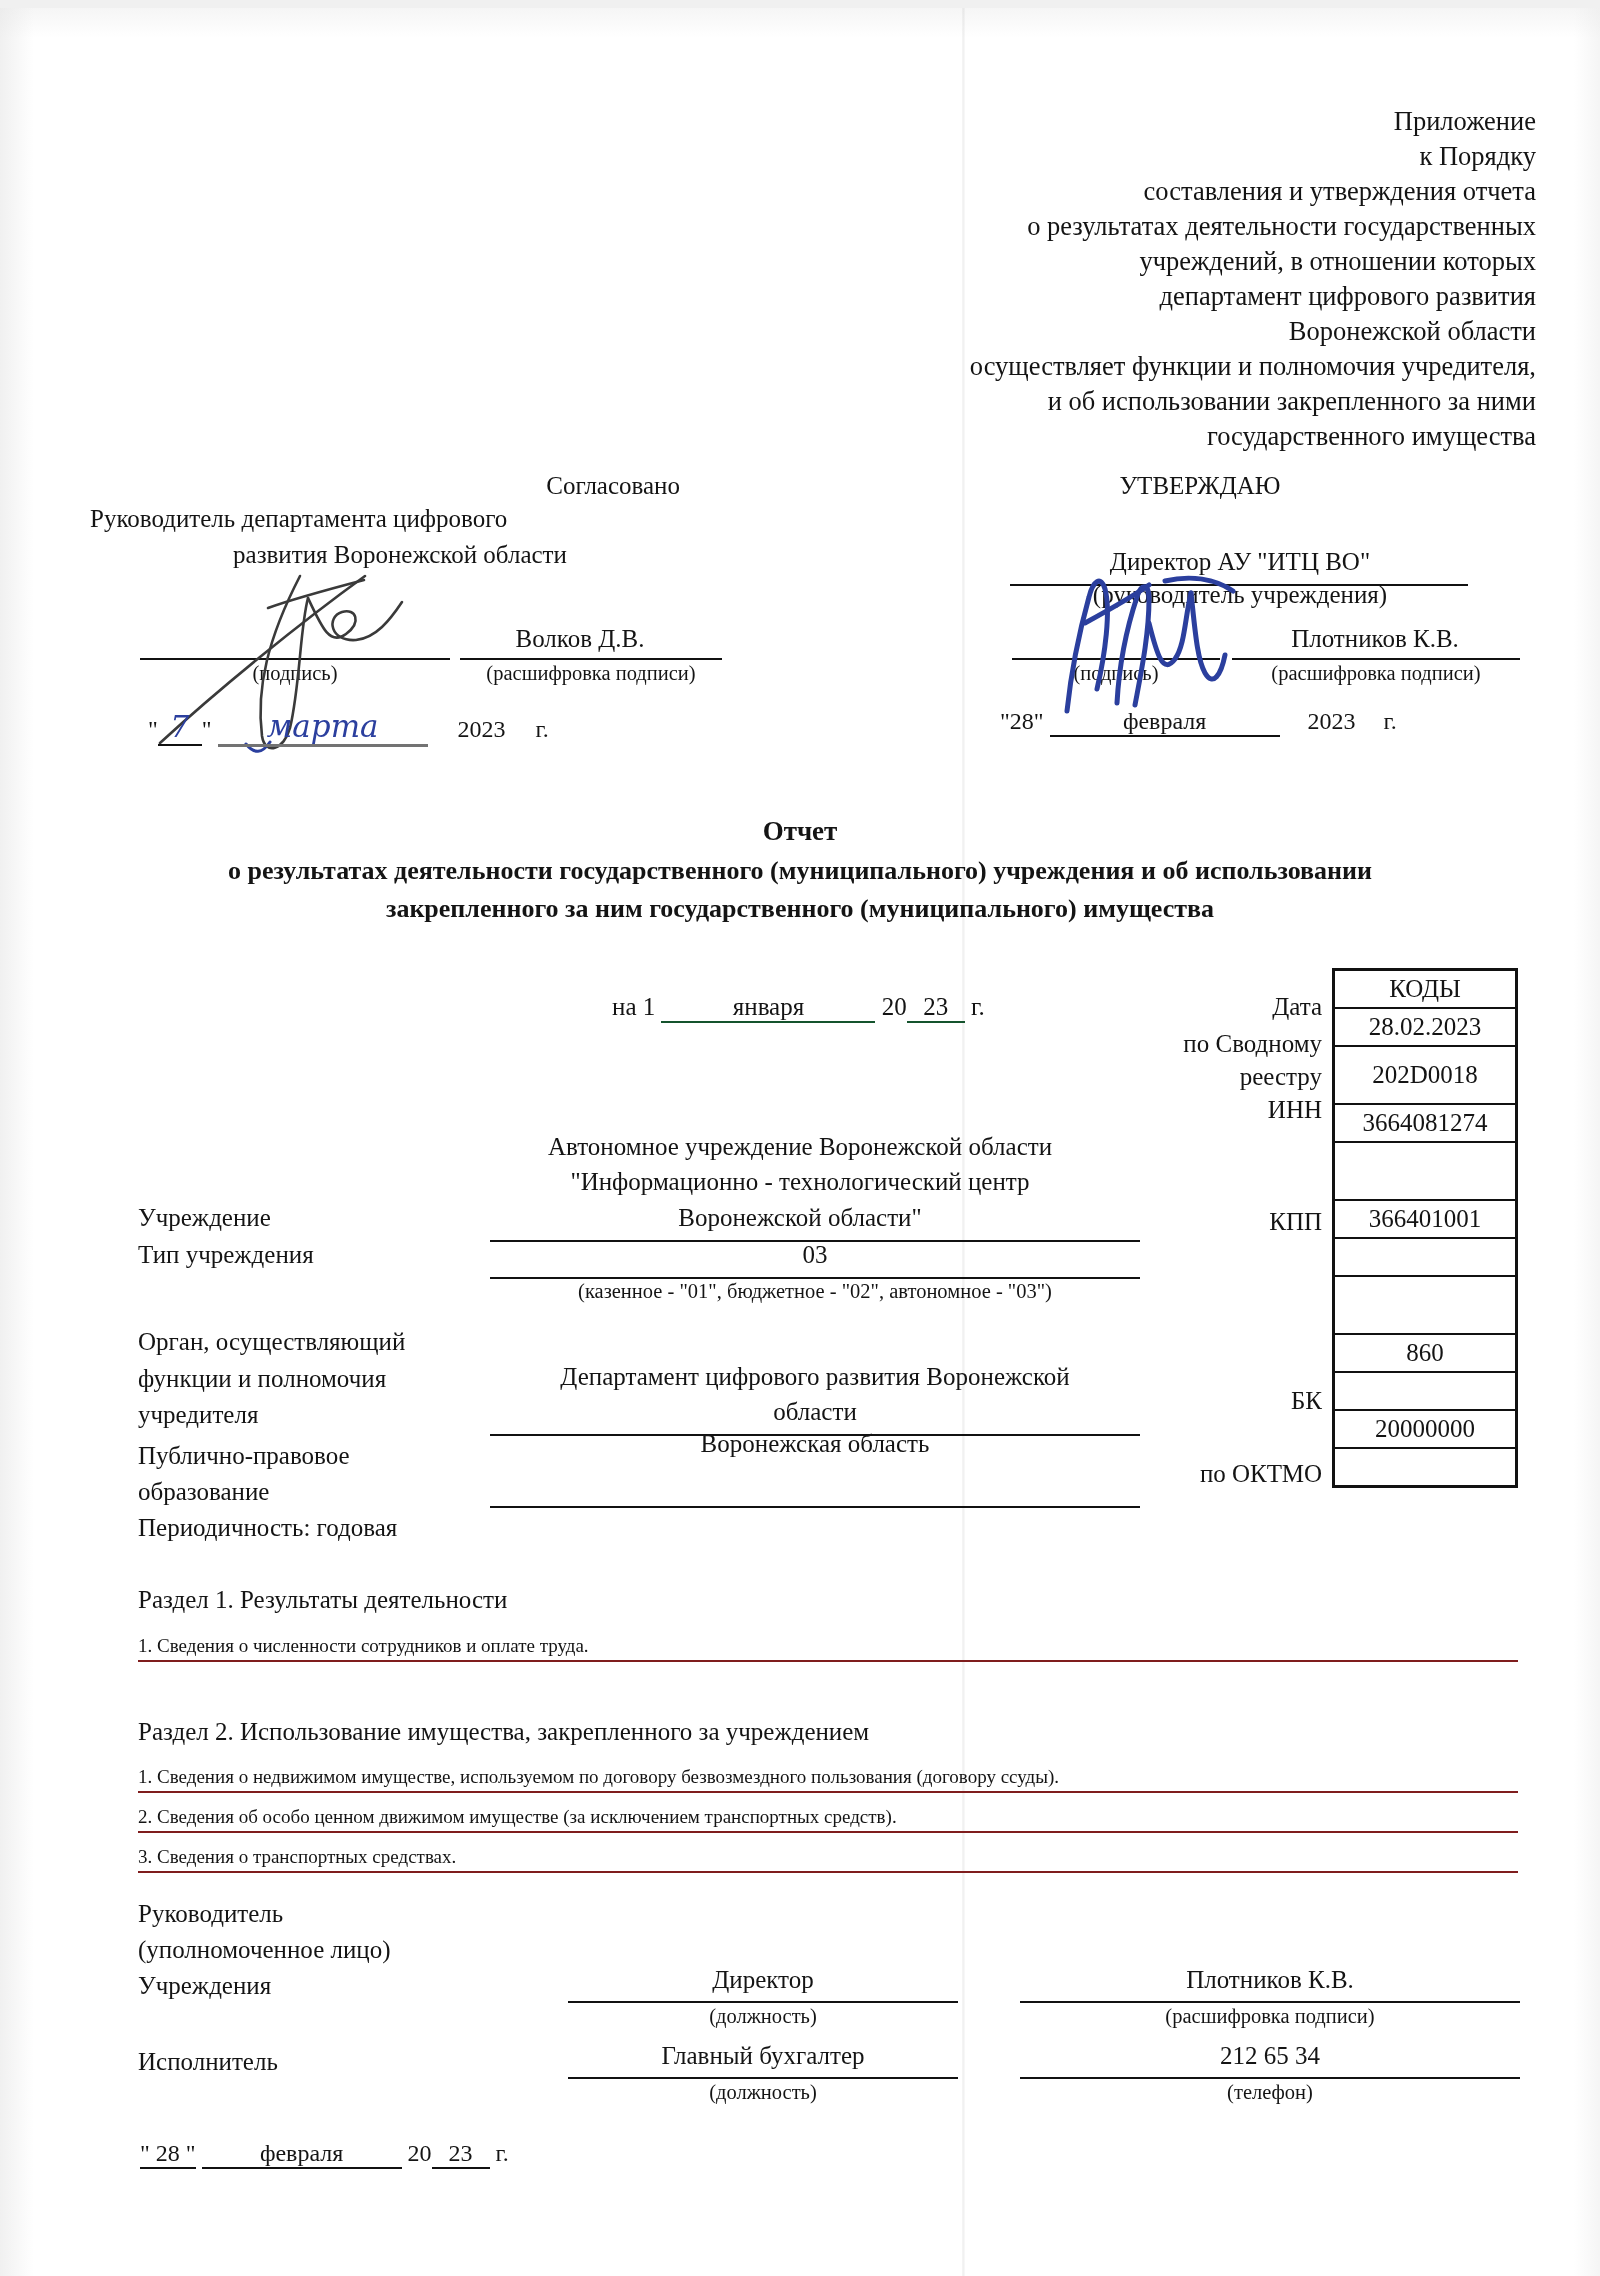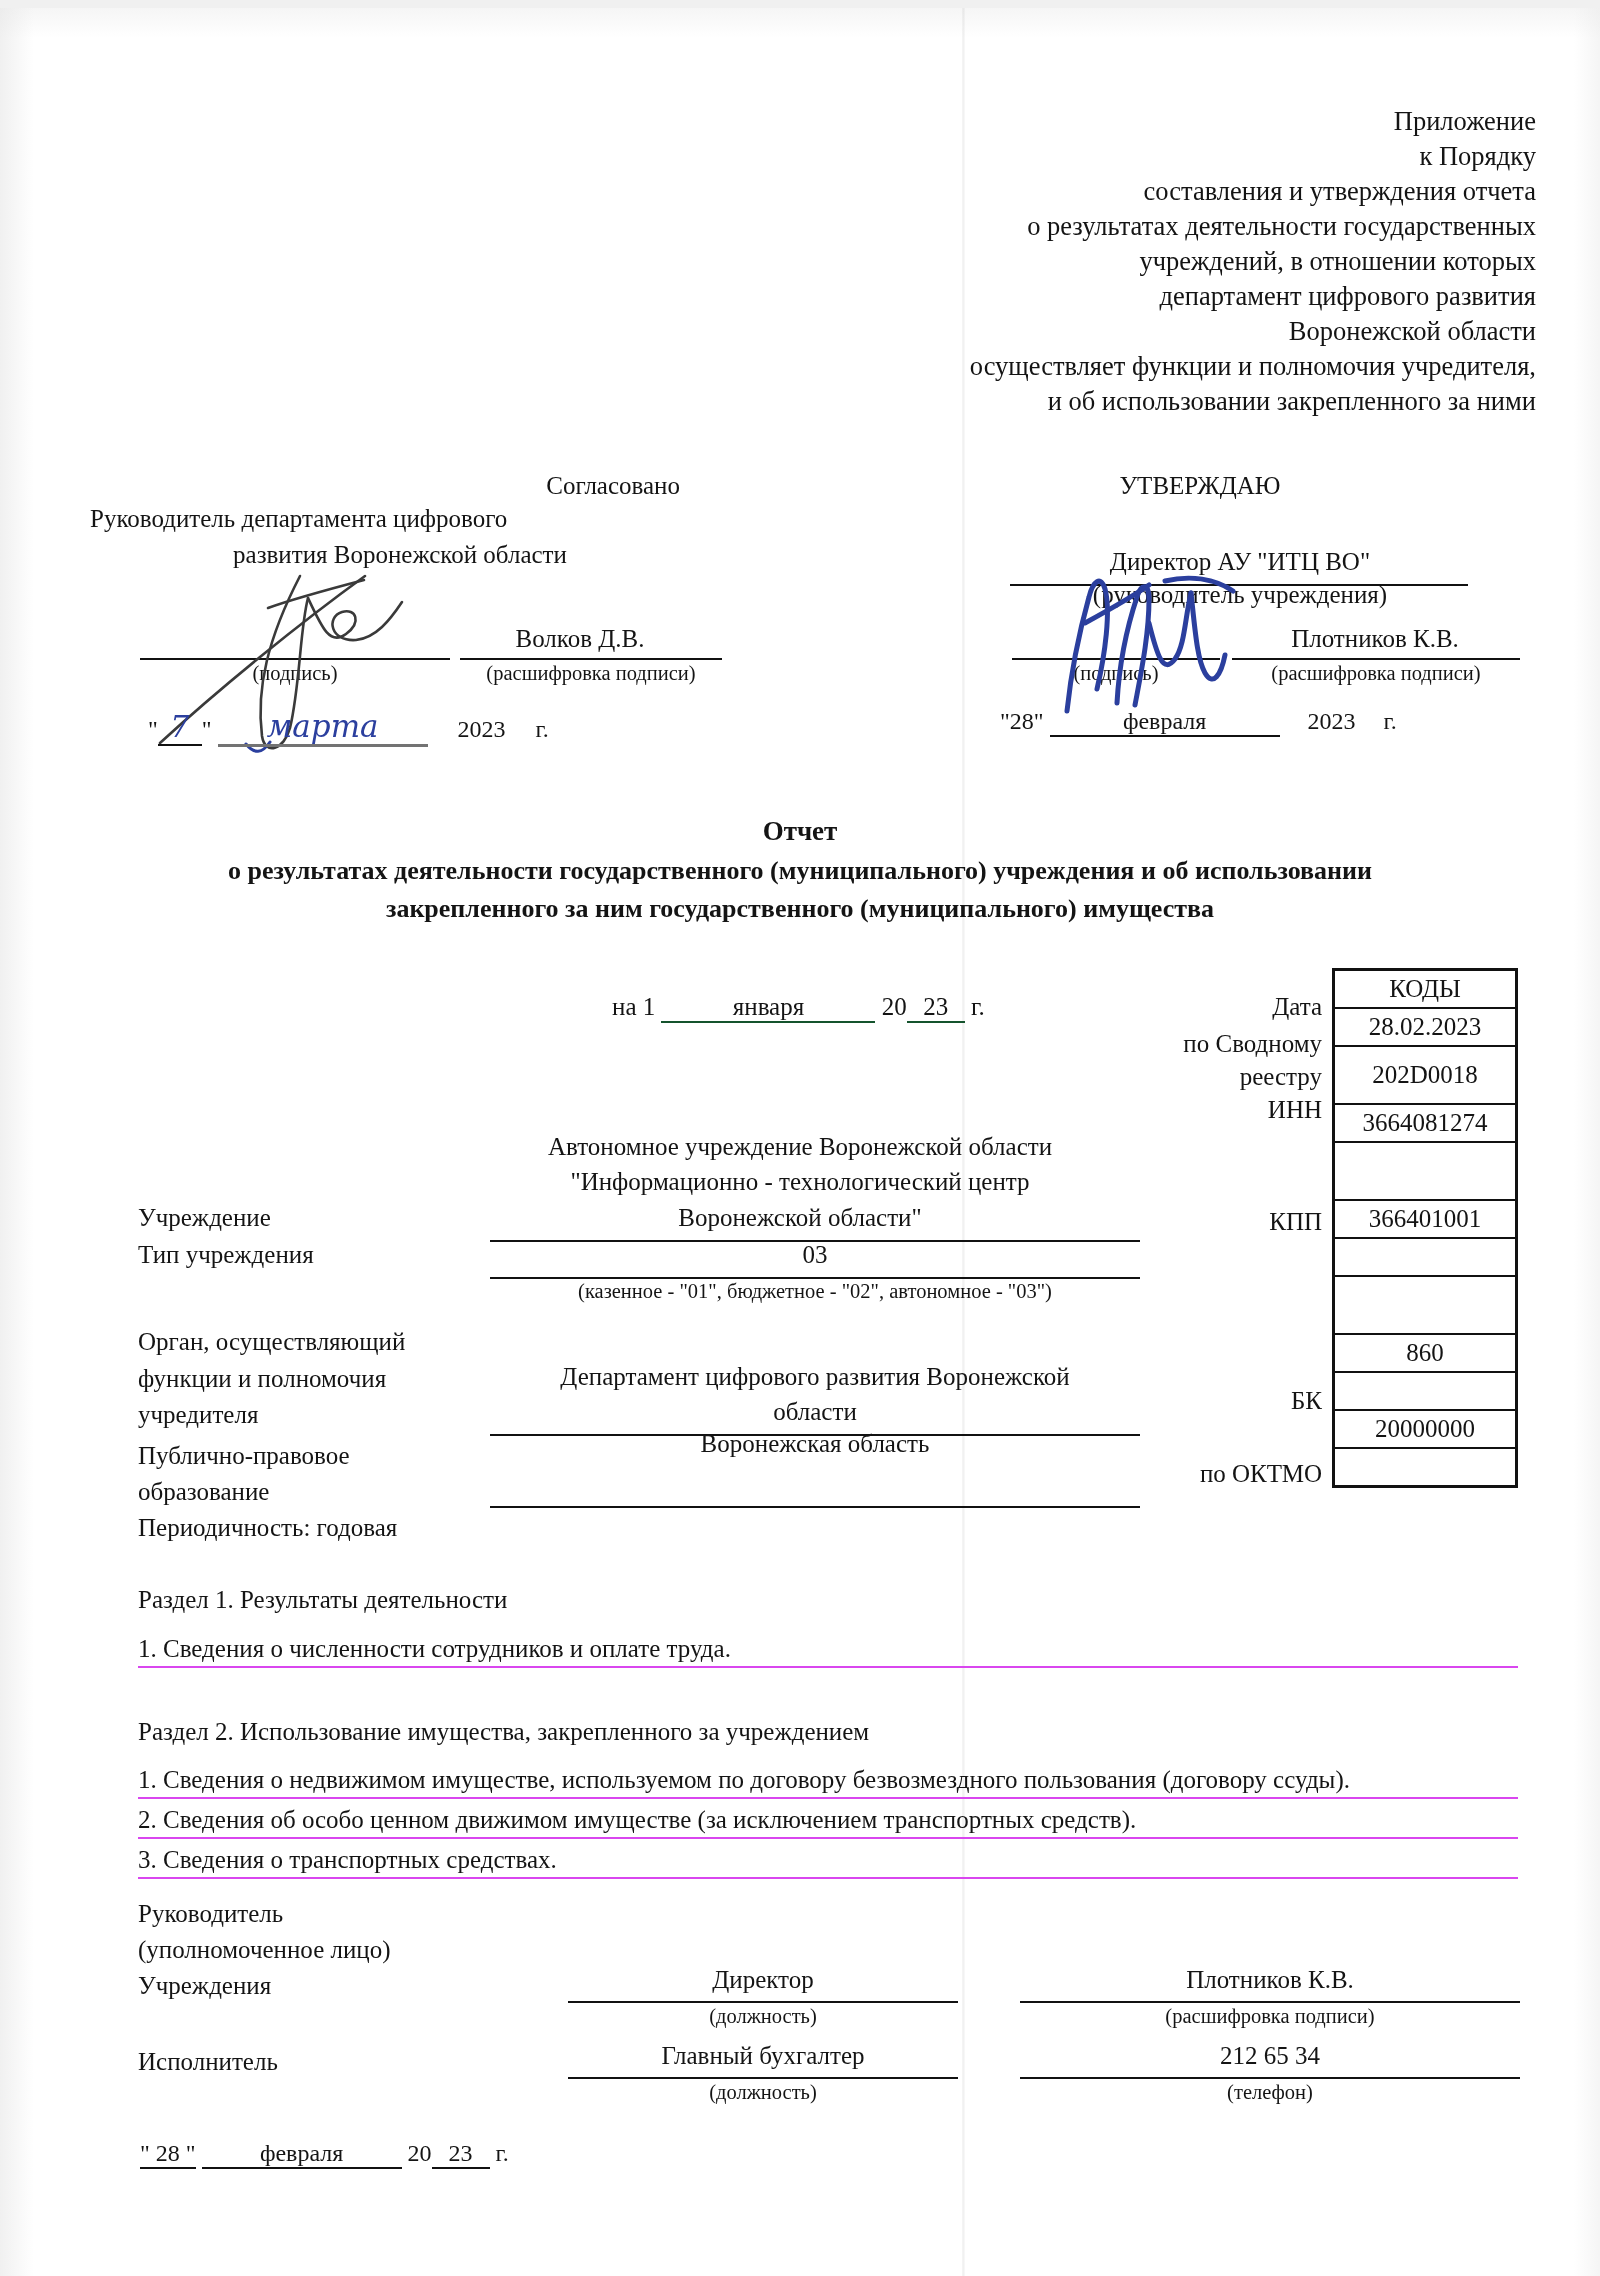--- a/index.html
+++ b/index.html
@@ -141,22 +141,22 @@
 
   
   .fld-label{position:absolute;font-size:25px;white-space:nowrap;}
   .fld-value{position:absolute;text-align:center;font-size:25px;}
   .fld-note{position:absolute;text-align:center;font-size:20.5px;}
 
   
   .sec-head{position:absolute;font-size:25px;white-space:nowrap;}
   .sec-item{
     position:absolute;
-    font-size:25px;
-    border-bottom:2px solid #d946ef;
+    font-size:19px;
+    border-bottom:2px solid #7f1d1d;
     padding-bottom:3px;
     white-space:nowrap;
   }
 
   
   .ft-label{position:absolute;font-size:25px;white-space:nowrap;}
   .ft-val{position:absolute;text-align:center;font-size:25px;}
 </style>
 </head>
 <body>
@@ -168,20 +168,21 @@
   <div class="appendix">
     <div>Приложение</div>
     <div>к Порядку</div>
     <div>составления и утверждения отчета</div>
     <div>о результатах деятельности государственных</div>
     <div>учреждений, в отношении которых</div>
     <div>департамент цифрового развития</div>
     <div>Воронежской области</div>
     <div>осуществляет функции и полномочия учредителя,</div>
     <div>и об использовании закрепленного за ними</div>
+    <div>государственного имущества</div>
   </div>
 
   <div class="soglasovano-title">Согласовано</div>
   <div class="soglasovano-l1">Руководитель департамента цифрового</div>
   <div class="soglasovano-l2">развития Воронежской области</div>
 
   <div class="volkov-name">Волков Д.В.</div>
 
   <div class="rule" style="left:140px;top:650px;width:310px;"></div>
   <div class="rule" style="left:460px;top:650px;width:262px;"></div>

